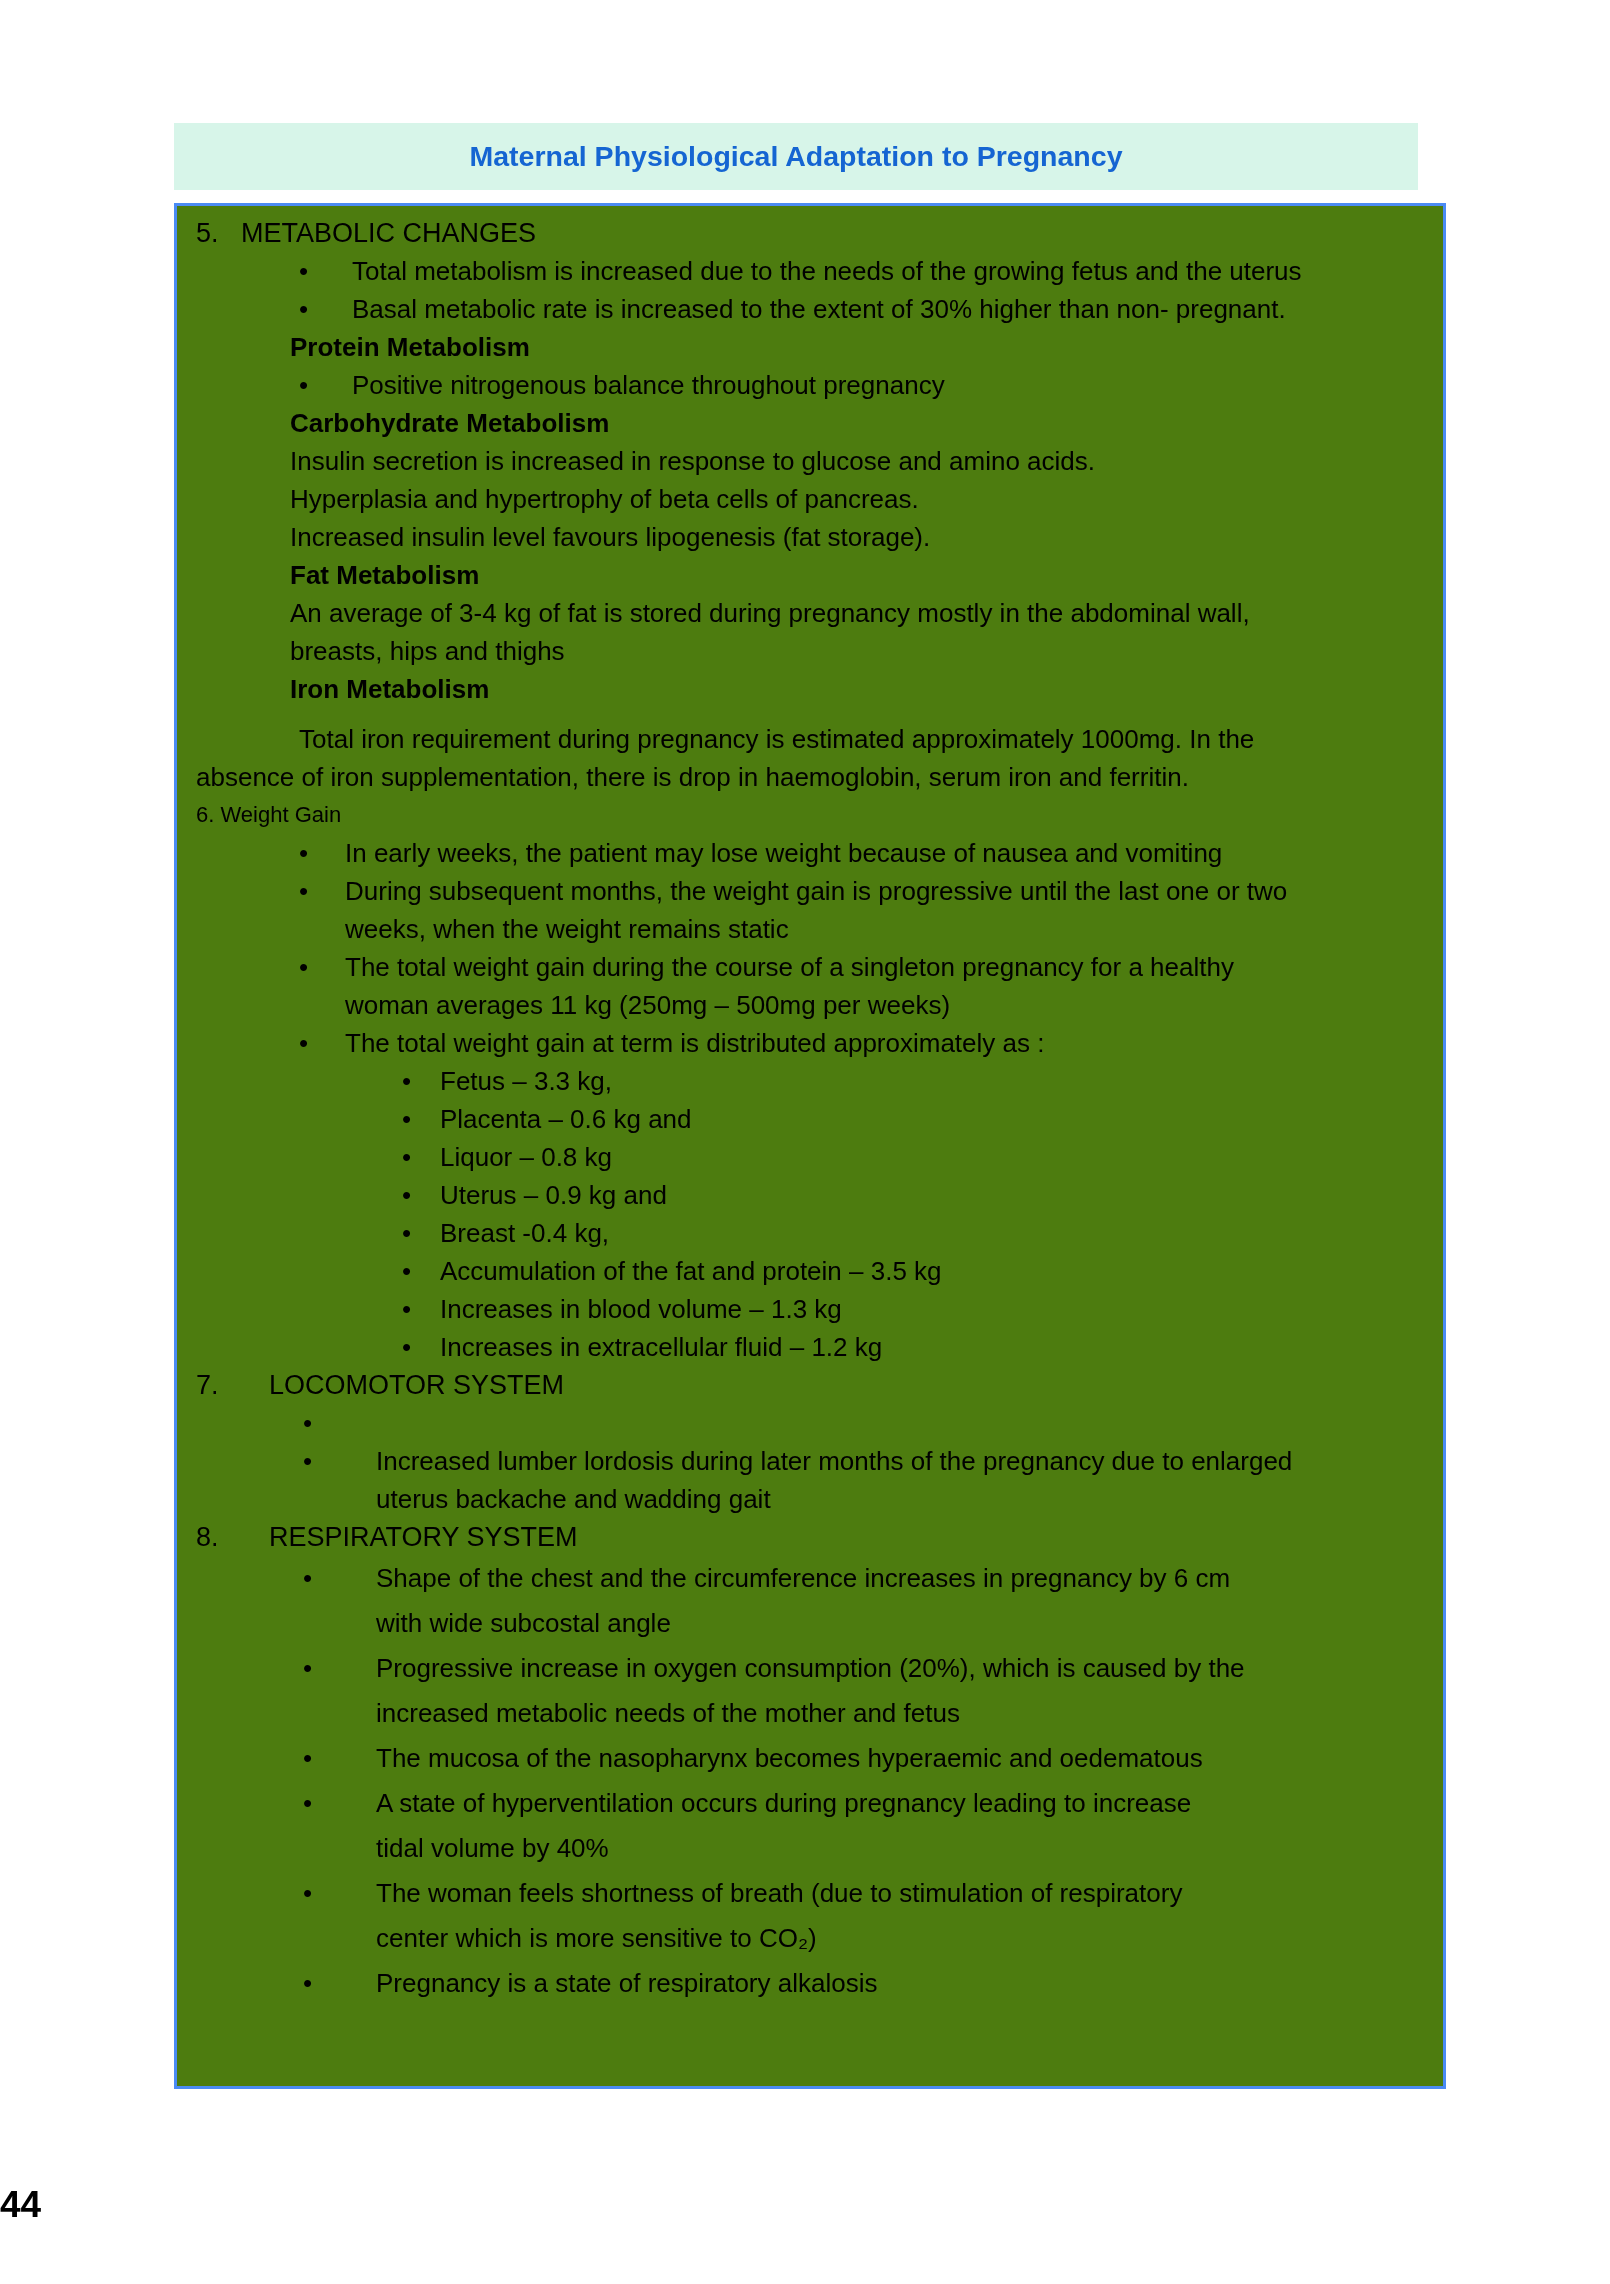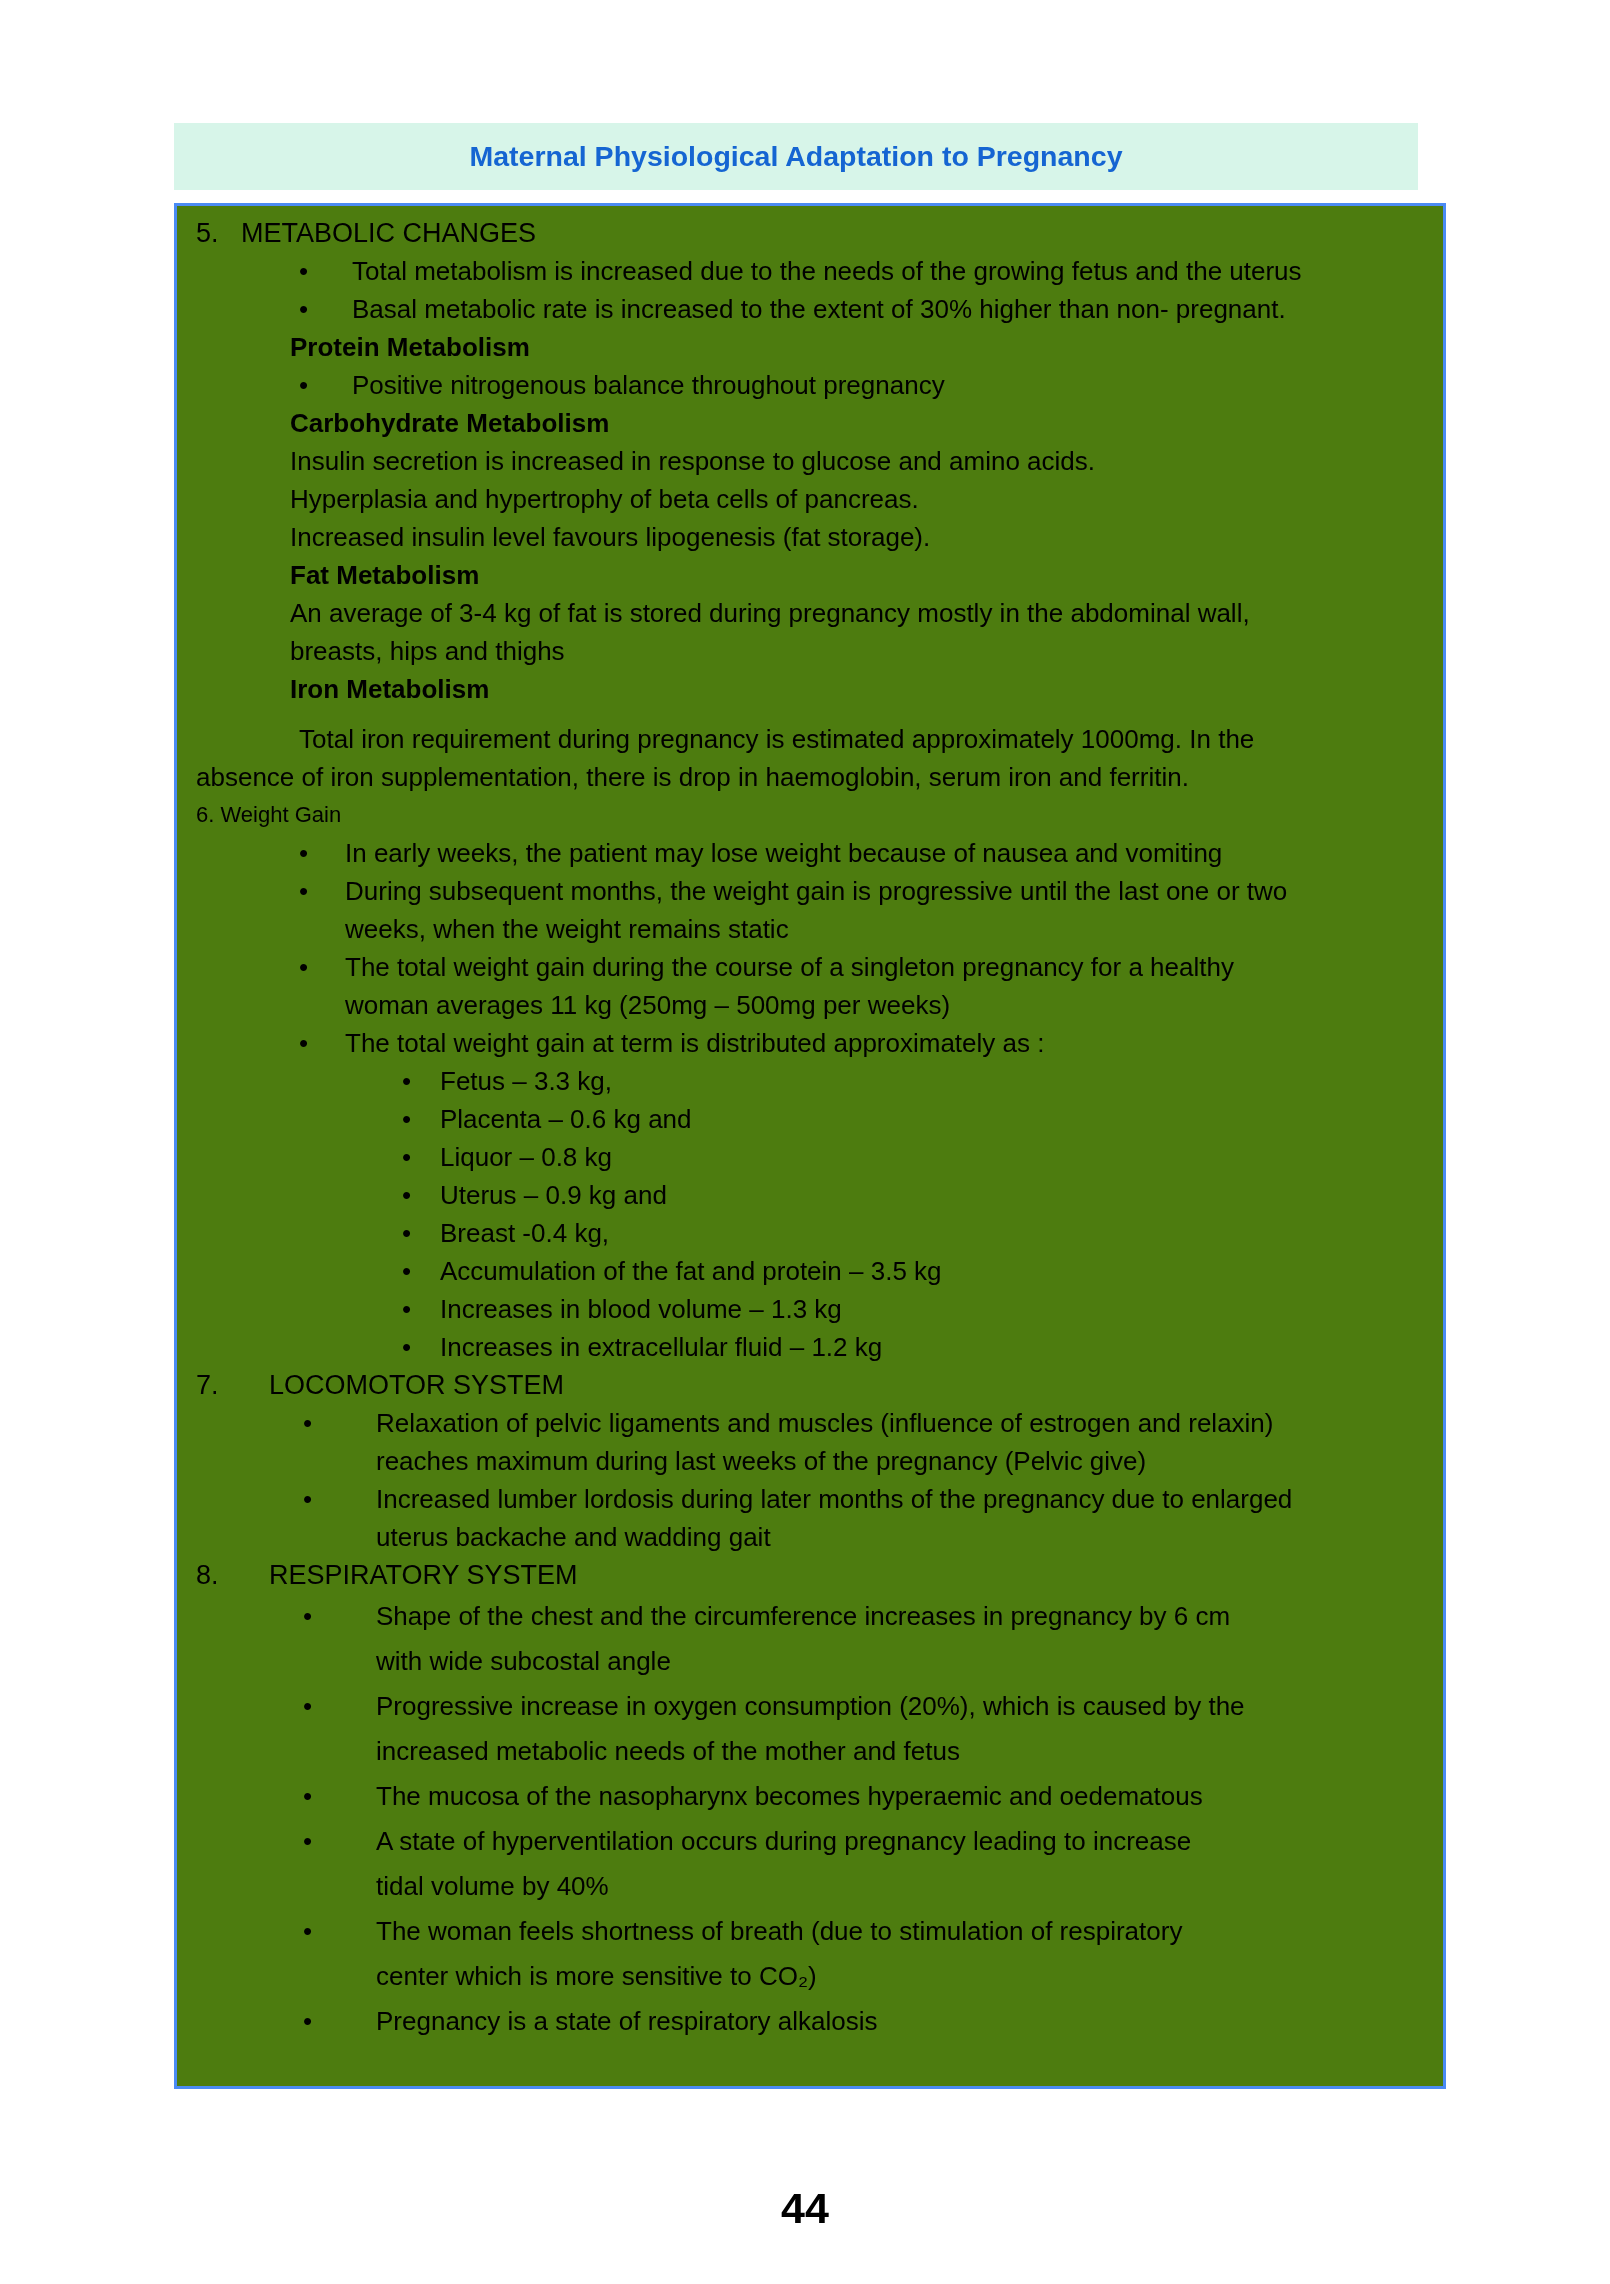--- a/index.html
+++ b/index.html
@@ -53,21 +53,21 @@
   .plain{padding-left:113px;}
   
   .iron-p{margin-left:19px;text-indent:103px;margin-top:12px;}
   
   .wg{padding-left:19px;font-size:22px;}
   
   .sb{padding-left:225px;}
   .sb .marker{width:38px;}
   .footer-page{
     position:absolute;left:0;top:2184px;width:100%;
-    text-align:center;font-size:43px;font-weight:bold;
+    text-align:left;font-size:37px;font-weight:bold;
   }
 </style>
 </head>
 <body>
 
 <div class="page">
 
   <div class="band">
     <span class="band-title">Maternal Physiological Adaptation to Pregnancy</span>
   </div>
@@ -108,22 +108,21 @@
     <div class="line row sb"><span class="marker">•</span><span class="txt">Placenta – 0.6 kg and</span></div>
     <div class="line row sb"><span class="marker">•</span><span class="txt">Liquor – 0.8 kg</span></div>
     <div class="line row sb"><span class="marker">•</span><span class="txt">Uterus – 0.9 kg and</span></div>
     <div class="line row sb"><span class="marker">•</span><span class="txt">Breast -0.4 kg,</span></div>
     <div class="line row sb"><span class="marker">•</span><span class="txt">Accumulation of the fat and protein – 3.5 kg</span></div>
     <div class="line row sb"><span class="marker">•</span><span class="txt">Increases in blood volume – 1.3 kg</span></div>
     <div class="line row sb"><span class="marker">•</span><span class="txt">Increases in extracellular fluid – 1.2 kg</span></div>
 
     <div class="line sec-head wide"><span class="num">7.</span><span>LOCOMOTOR SYSTEM</span></div>
 
-    <div class="line row b7"><span class="marker">•</span><span class="txt">Relaxation of pelvic ligaments and muscles (influence of estrogen and relaxin)
-reaches maximum during last weeks of the pregnancy (Pelvic give)</span></div>
+    <div class="line row b7"><span class="marker">•</span></div>
     <div class="line row b7"><span class="marker">•</span><span class="txt">Increased lumber lordosis during later months of the pregnancy due to enlarged
 uterus backache and wadding gait</span></div>
 
     <div class="line sec-head wide"><span class="num">8.</span><span>RESPIRATORY SYSTEM</span></div>
 
     <div class="line row b8"><span class="marker">•</span><span class="txt">Shape of the chest and the circumference increases in pregnancy by 6 cm
 with wide subcostal angle</span></div>
     <div class="line row b8"><span class="marker">•</span><span class="txt">Progressive increase in oxygen consumption (20%), which is caused by the
 increased metabolic needs of the mother and fetus</span></div>
     <div class="line row b8"><span class="marker">•</span><span class="txt">The mucosa of the nasopharynx becomes hyperaemic and oedematous</span></div>

